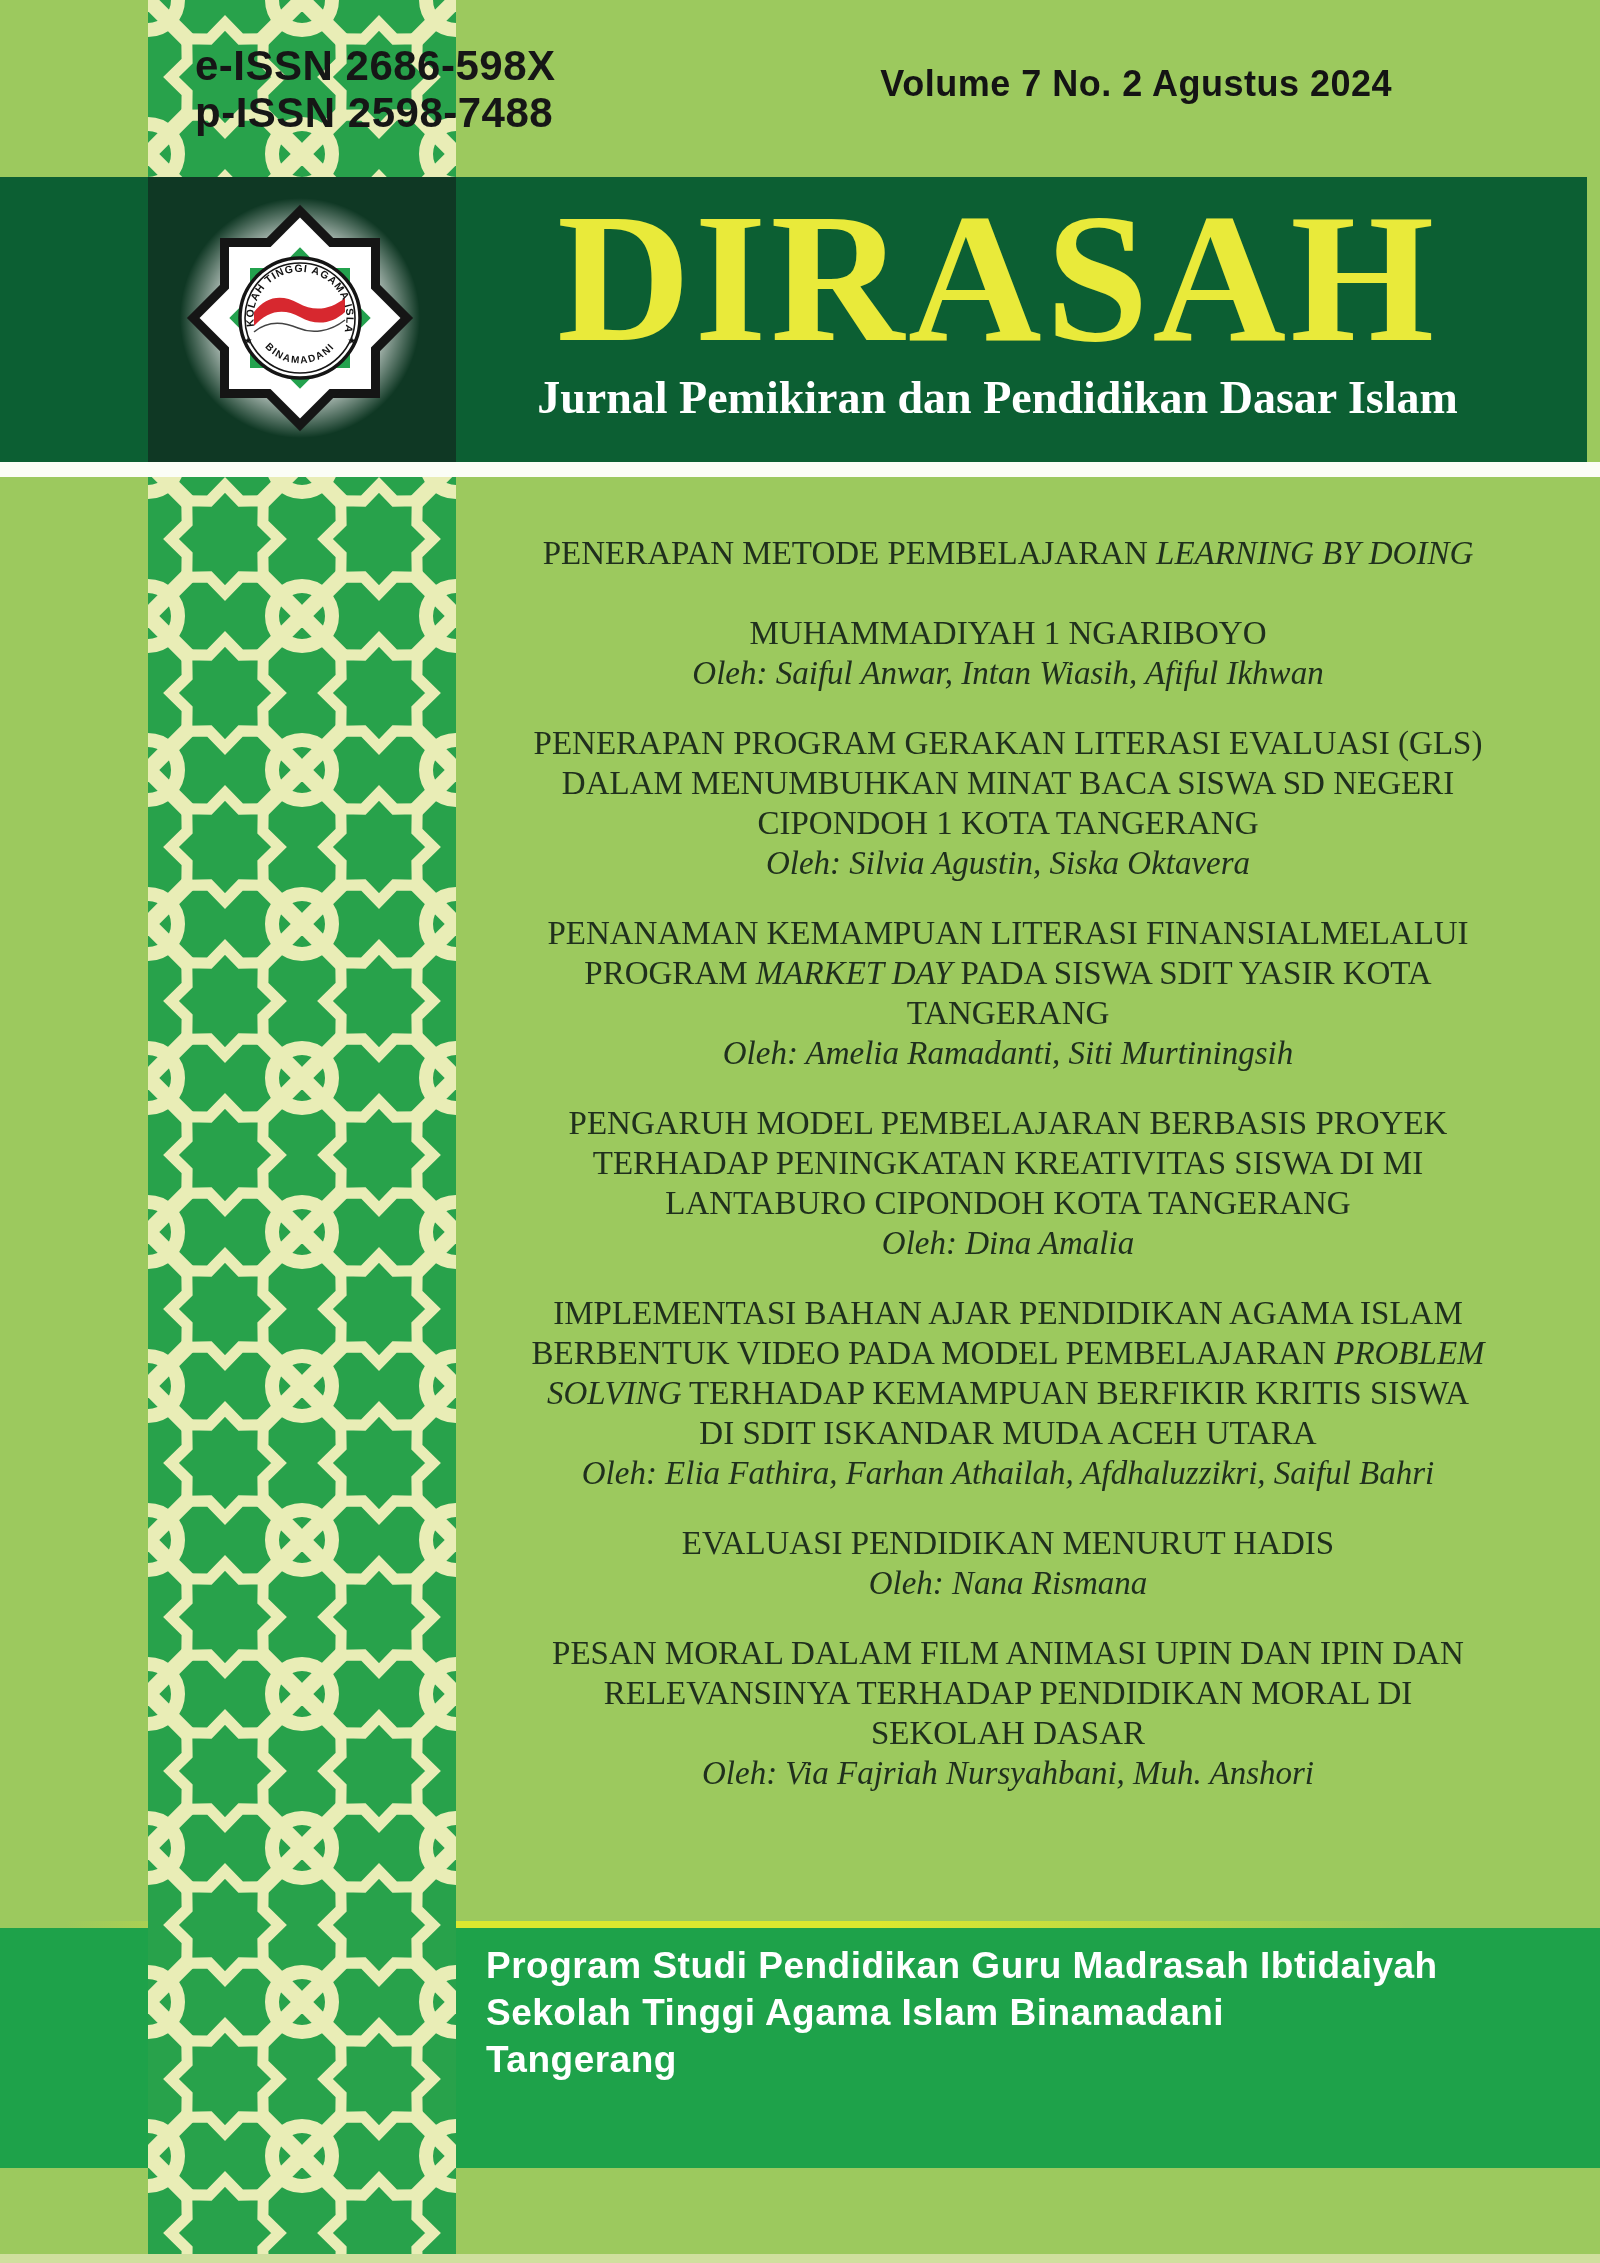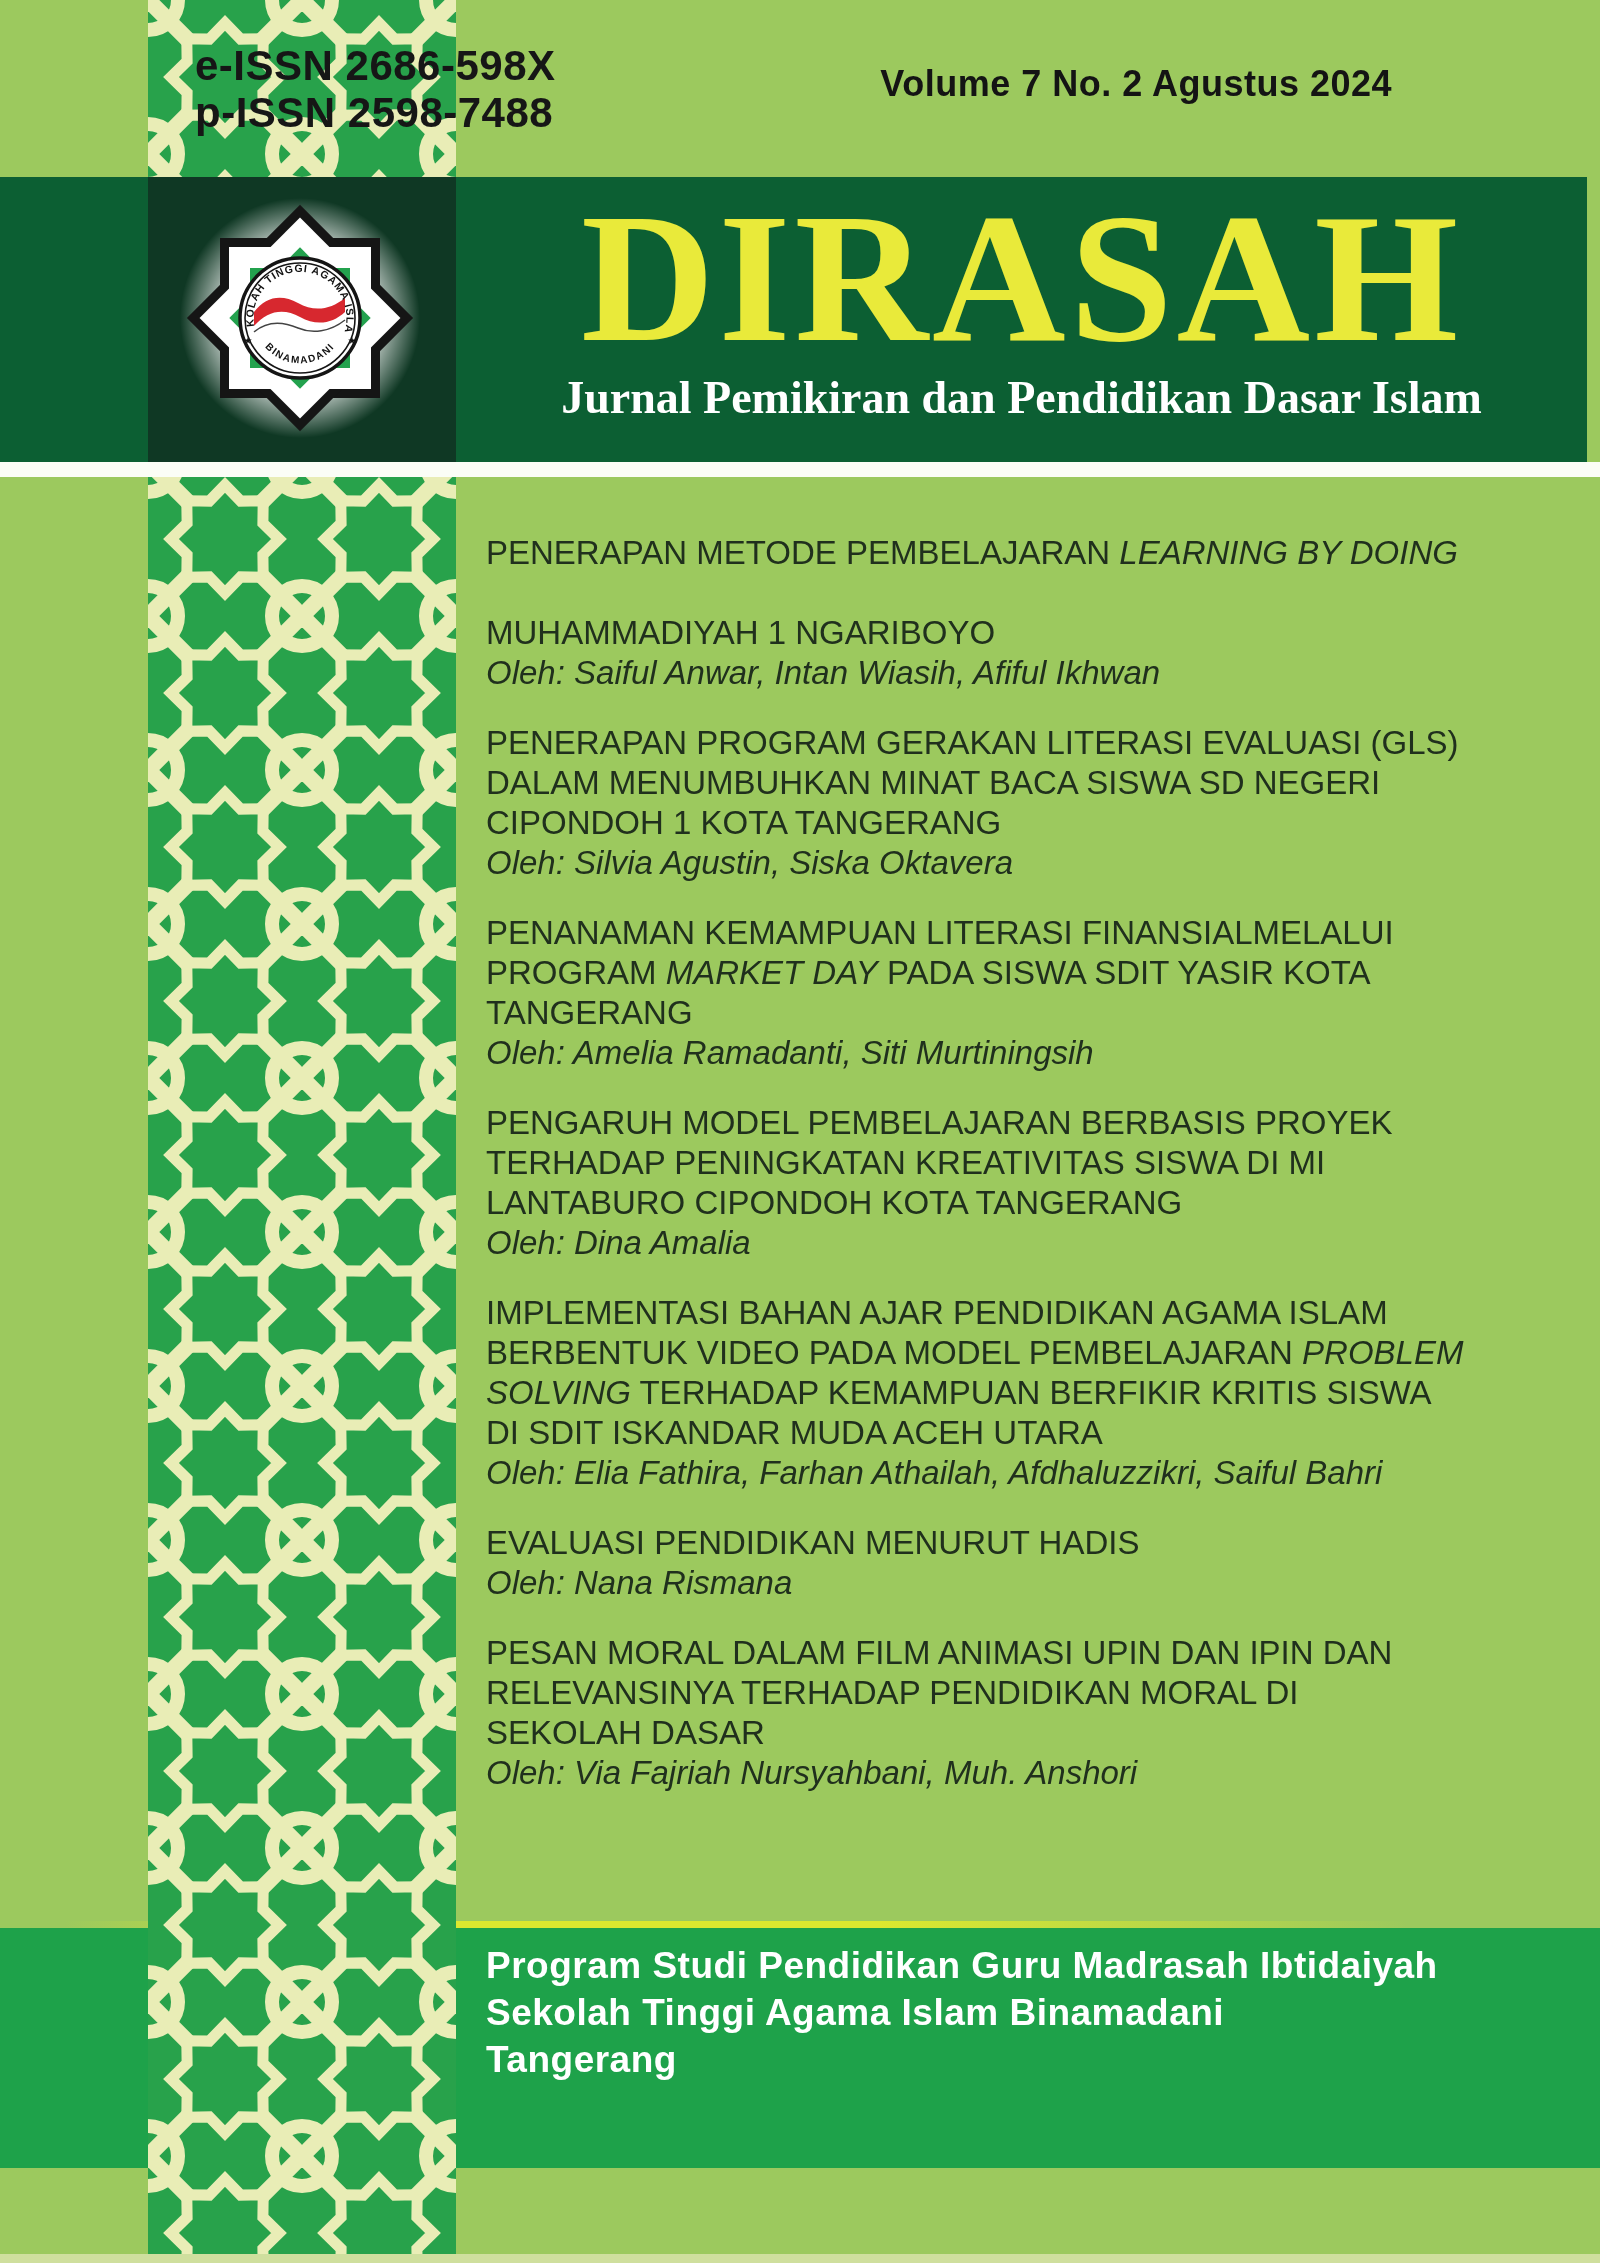--- a/index.html
+++ b/index.html
@@ -20,37 +20,37 @@
     font-size:42px;font-weight:bold;color:#161616;line-height:47px;letter-spacing:.5px;margin-left:32px;
   }
   .volume{
     position:absolute;top:63px;right:208px;z-index:2;
     font-size:36px;font-weight:bold;color:#141414;letter-spacing:.5px;
   }
   
   .band{position:absolute;left:0;top:177px;width:1587px;height:285px;background:var(--band_green,#0c5f33);z-index:4;}
   .band-dark{position:absolute;left:148px;top:0;width:308px;height:100%;background:var(--band_dark,#0f3824);}
   .sepline{position:absolute;left:0;top:462px;width:1600px;height:15px;background:var(--separator_white,#fbfdf6);z-index:5;}
-  .masthead-text{position:absolute;left:456px;top:185px;width:1131px;z-index:5;text-align:center;}
+  .masthead-text{position:absolute;left:432px;top:185px;width:1131px;z-index:5;text-align:center;}
   .journal-title{
     margin:0;font-family:"Liberation Serif","DejaVu Serif",serif;
     font-size:185px;line-height:185px;font-weight:bold;letter-spacing:4px;
     color:var(--title_yellow,#e9ea3a);
   }
   .journal-subtitle{
     margin:2px 0 0 0;font-family:"Liberation Serif","DejaVu Serif",serif;
     font-size:46px;line-height:52px;font-weight:bold;color:var(--subtitle_white,#ffffff);
   }
   
   .logo{position:absolute;left:175px;top:193px;width:250px;height:250px;z-index:6;}
   .logo svg{display:block;width:100%;height:100%;}
   
   .articles{
-    position:absolute;left:486px;top:533px;width:1092px;z-index:3;
-    text-align:left;font-family:Liberation Sans, sans-serif;
+    position:absolute;left:462px;top:533px;width:1092px;z-index:3;
+    text-align:center;font-family:Liberation Serif, serif;
     color:var(--text_dark,#20301d);
   }
   .article{margin:0 0 30px 0;}
   .article-title{font-size:33px;line-height:40px;letter-spacing:0;}
   .article-title .em{font-style:italic;}
   .article-author{font-size:33px;line-height:40px;font-style:italic;}
   
   .accent-line{
     position:absolute;left:0;top:1921px;width:1600px;height:8px;z-index:2;
     background:linear-gradient(90deg,rgba(220,232,47,0) 4%,var(--accent_yellow,#dce82f) 28%,var(--accent_yellow,#dce82f) 55%,rgba(220,232,47,0) 88%);

